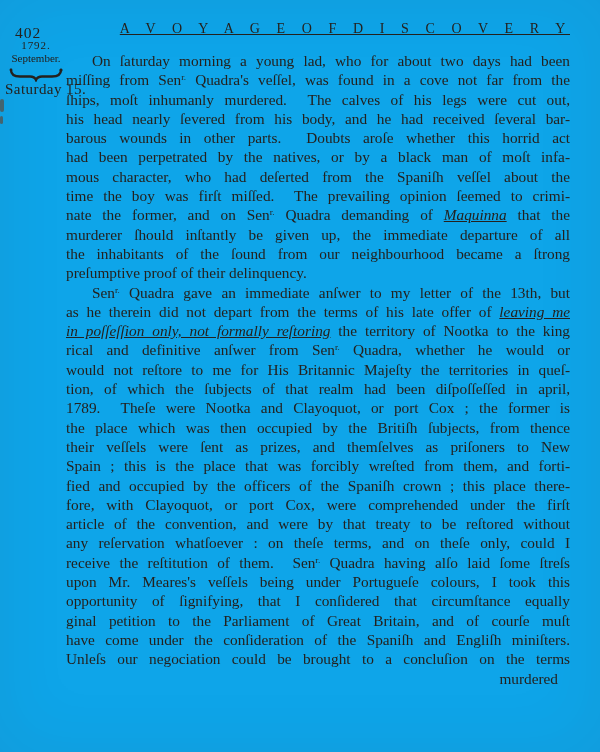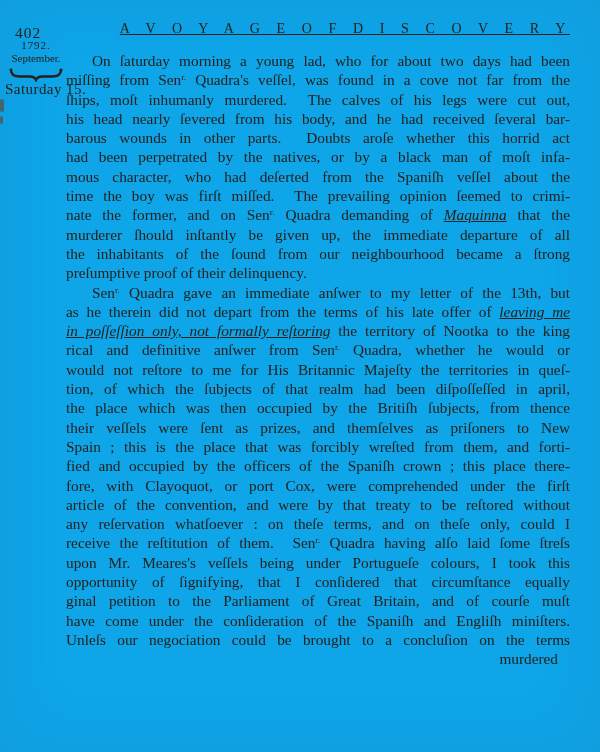--- a/index.html
+++ b/index.html
@@ -137,20 +137,21 @@
         <div class="line"><span>the inhabitants of the ſound from our neighbourhood became a ſtrong</span></div>
         <div class="line last"><span>preſumptive proof of their delinquency.</span></div>
       </div>
       <div class="paragraph">
         <div class="line indent"><span>Sen</span><sup>r.</sup><span> Quadra gave an immediate anſwer to my letter of the 13th, but</span></div>
         <div class="line"><span>as he therein did not depart from the terms of his late offer of </span><em>leaving me</em></div>
         <div class="line"><em>in poſſeſſion only, not formally reſtoring</em><span> the territory of Nootka to the king</span></div>
         <div class="line"><span>rical and definitive anſwer from Sen</span><sup>r.</sup><span> Quadra, whether he would or</span></div>
         <div class="line"><span>would not reſtore to me for His Britannic Majeſty the territories in queſ-</span></div>
         <div class="line"><span>tion, of which the ſubjects of that realm had been diſpoſſeſſed in april,</span></div>
+        <div class="line"><span>1789.  Theſe were Nootka and Clayoquot, or port Cox ; the former is</span></div>
         <div class="line"><span>the place which was then occupied by the Britiſh ſubjects, from thence</span></div>
         <div class="line"><span>their veſſels were ſent as prizes, and themſelves as priſoners to New</span></div>
         <div class="line"><span>Spain ; this is the place that was forcibly wreſted from them, and forti-</span></div>
         <div class="line"><span>fied and occupied by the officers of the Spaniſh crown ; this place there-</span></div>
         <div class="line"><span>fore, with Clayoquot, or port Cox, were comprehended under the firſt</span></div>
         <div class="line"><span>article of the convention, and were by that treaty to be reſtored without</span></div>
         <div class="line"><span>any reſervation whatſoever : on theſe terms, and on theſe only, could I</span></div>
         <div class="line"><span>receive the reſtitution of them.  Sen</span><sup>r.</sup><span> Quadra having alſo laid ſome ſtreſs</span></div>
         <div class="line"><span>upon Mr. Meares's veſſels being under Portugueſe colours, I took this</span></div>
         <div class="line"><span>opportunity of ſignifying, that I conſidered that circumſtance equally</span></div>

